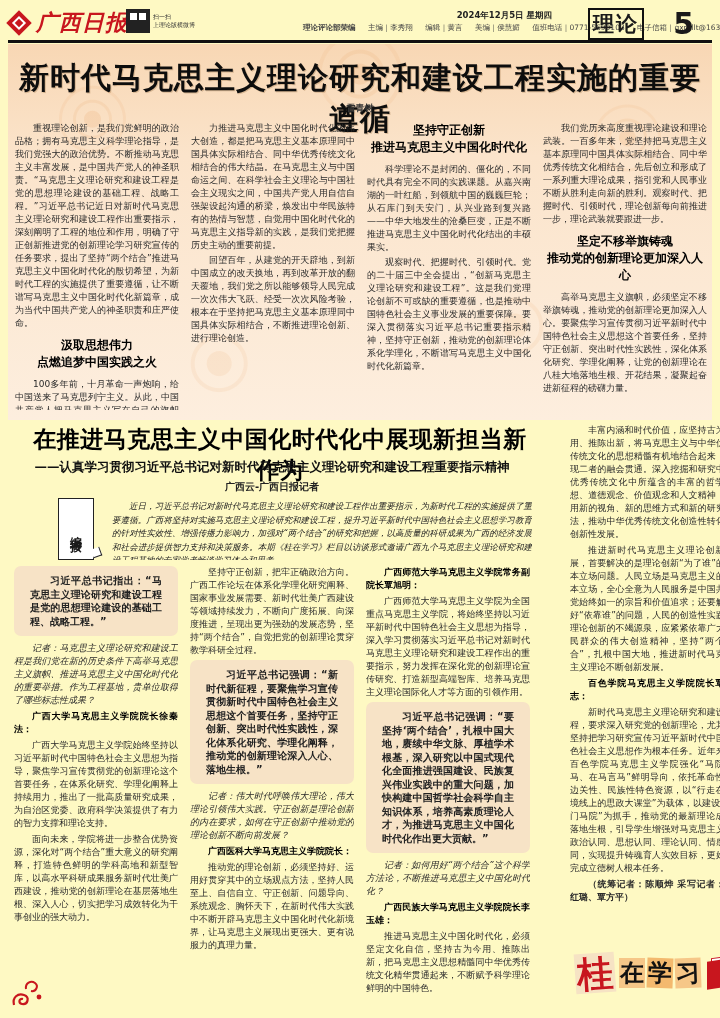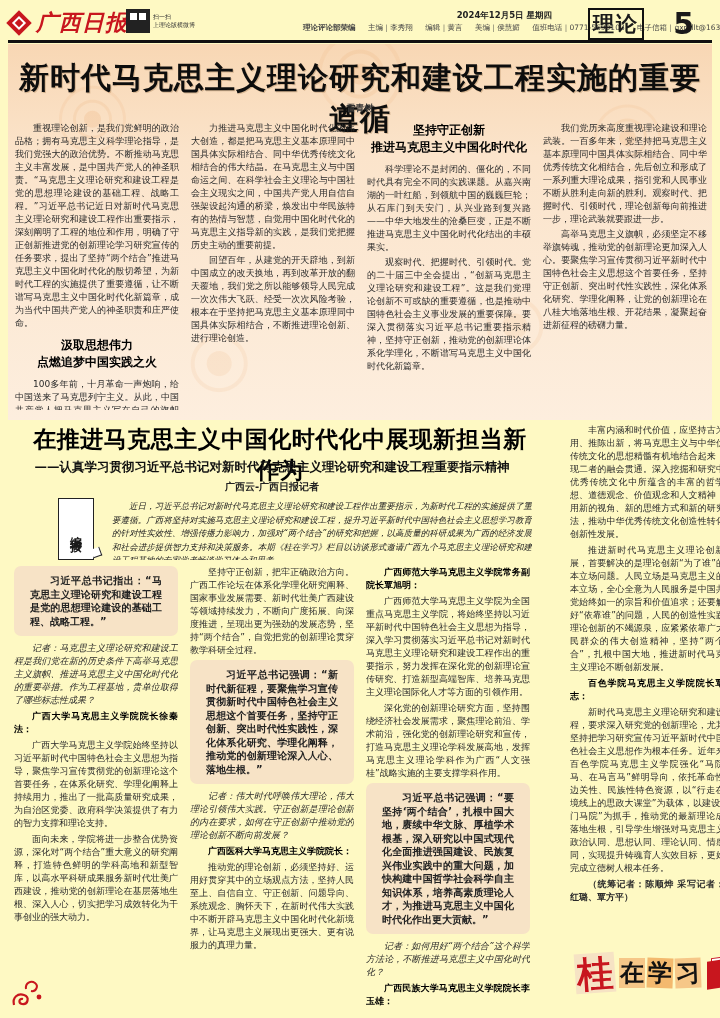--- a/index.html
+++ b/index.html
@@ -130,20 +130,22 @@
       <p>回望百年，从建党的开天辟地，到新中国成立的改天换地，再到改革开放的翻天覆地，我们党之所以能够领导人民完成一次次伟大飞跃、经受一次次风险考验，根本在于坚持把马克思主义基本原理同中国具体实际相结合，不断推进理论创新、进行理论创造。</p>
     </div>
     <div class="colbox c3">
       <div class="subhead" style="margin-top:0;">坚持守正创新
 推进马克思主义中国化时代化</div>
       <p>科学理论不是封闭的、僵化的，不同时代具有完全不同的实践课题。从嘉兴南湖的一叶红船，到领航中国的巍巍巨轮；从石库门到天安门，从兴业路到复兴路——中华大地发生的沧桑巨变，正是不断推进马克思主义中国化时代化结出的丰硕果实。</p>
       <p>观察时代、把握时代、引领时代。党的二十届三中全会提出，“创新马克思主义理论研究和建设工程”。这是我们党理论创新不可或缺的重要遵循，也是推动中国特色社会主义事业发展的重要保障。要深入贯彻落实习近平总书记重要指示精神，坚持守正创新，推动党的创新理论体系化学理化，不断谱写马克思主义中国化时代化新篇章。</p>
     </div>
     <div class="colbox c4">
       <p>我们党历来高度重视理论建设和理论武装。一百多年来，党坚持把马克思主义基本原理同中国具体实际相结合、同中华优秀传统文化相结合，先后创立和形成了一系列重大理论成果，指引党和人民事业不断从胜利走向新的胜利。观察时代、把握时代、引领时代，理论创新每向前推进一步，理论武装就要跟进一步。</p>
+      <div class="subhead">坚定不移举旗铸魂
+推动党的创新理论更加深入人心</div>
       <p>高举马克思主义旗帜，必须坚定不移举旗铸魂，推动党的创新理论更加深入人心。要聚焦学习宣传贯彻习近平新时代中国特色社会主义思想这个首要任务，坚持守正创新、突出时代性实践性，深化体系化研究、学理化阐释，让党的创新理论在八桂大地落地生根、开花结果，凝聚起奋进新征程的磅礴力量。</p>
     </div>
   </div>
 
   <div class="a2-title">在推进马克思主义中国化时代化中展现新担当新作为</div>
   <div class="a2-sub">——认真学习贯彻习近平总书记对新时代马克思主义理论研究和建设工程重要指示精神</div>
   <div class="a2-byline">广西云-广西日报记者</div>
 
   <div class="ednote-box">
 
@@ -168,21 +170,20 @@
         <p>习近平总书记强调：“新时代新征程，要聚焦学习宣传贯彻新时代中国特色社会主义思想这个首要任务，坚持守正创新、突出时代性实践性，深化体系化研究、学理化阐释，推动党的创新理论深入人心、落地生根。”</p>
       </div>
     <p class="reporter">记者：伟大时代呼唤伟大理论，伟大理论引领伟大实践。守正创新是理论创新的内在要求，如何在守正创新中推动党的理论创新不断向前发展？</p>
     <p class="intro">广西医科大学马克思主义学院院长：</p>
     <p>推动党的理论创新，必须坚持好、运用好贯穿其中的立场观点方法，坚持人民至上、自信自立、守正创新、问题导向、系统观念、胸怀天下，在新时代伟大实践中不断开辟马克思主义中国化时代化新境界，让马克思主义展现出更强大、更有说服力的真理力量。</p>
   </div>
 
   <div class="bcol bc3">
     <p class="intro">广西师范大学马克思主义学院常务副院长覃旭明：</p>
     <p>广西师范大学马克思主义学院为全国重点马克思主义学院，将始终坚持以习近平新时代中国特色社会主义思想为指导，深入学习贯彻落实习近平总书记对新时代马克思主义理论研究和建设工程作出的重要指示，努力发挥在深化党的创新理论宣传研究、打造新型高端智库、培养马克思主义理论国际化人才等方面的引领作用。</p>
-    <p>深化党的创新理论研究方面，坚持围绕经济社会发展需求，聚焦理论前沿、学术前沿，强化党的创新理论研究和宣传，打造马克思主义理论学科发展高地，发挥马克思主义理论学科作为广西“人文强桂”战略实施的主要支撑学科作用。</p>
     <div class="qbox">
         <p>习近平总书记强调：“要坚持‘两个结合’，扎根中国大地，赓续中华文脉、厚植学术根基，深入研究以中国式现代化全面推进强国建设、民族复兴伟业实践中的重大问题，加快构建中国哲学社会科学自主知识体系，培养高素质理论人才，为推进马克思主义中国化时代化作出更大贡献。”</p>
       </div>
     <p class="reporter">记者：如何用好“两个结合”这个科学方法论，不断推进马克思主义中国化时代化？</p>
     <p class="intro">广西民族大学马克思主义学院院长李玉雄：</p>
     <p>推进马克思主义中国化时代化，必须坚定文化自信，坚持古为今用、推陈出新，把马克思主义思想精髓同中华优秀传统文化精华贯通起来，不断赋予科学理论鲜明的中国特色。</p>
   </div>
 
   <div class="bcol bc4">
     <p>丰富内涵和时代价值，应坚持古为今用、推陈出新，将马克思主义与中华优秀传统文化的思想精髓有机地结合起来，实现二者的融会贯通。深入挖掘和研究中华优秀传统文化中所蕴含的丰富的哲学思想、道德观念、价值观念和人文精神，运用新的视角、新的思维方式和新的研究方法，推动中华优秀传统文化创造性转化、创新性发展。</p>

